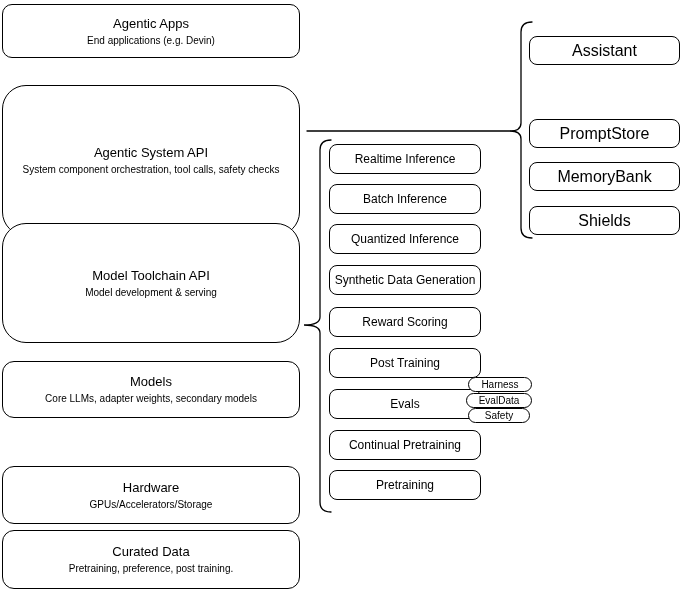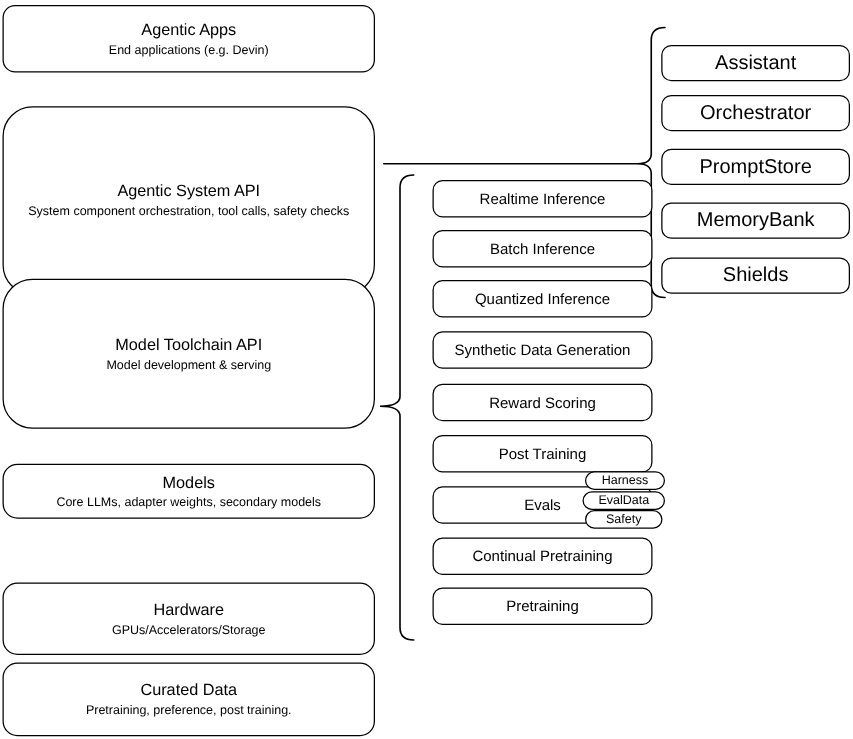--- a/index.html
+++ b/index.html
@@ -11,21 +11,21 @@
   .overlay { position:absolute; left:0; top:0; z-index:0; }
   .overlay path { fill:none; stroke:#000000; stroke-width:1.3; stroke-linecap:round; }
   .box {
     position:absolute; background:#ffffff; border:1px solid #000000;
     box-sizing:border-box; display:flex; flex-direction:column;
     align-items:center; justify-content:center; text-align:center; z-index:1;
   }
   .lg { left:2px; width:298px; }
   .lg .title { font-size:13px; line-height:15px; margin-bottom:4px; }
   .lg .sub { font-size:10px; line-height:12px; }
-  .mid { left:329px; width:176px; height:30px; border-radius:8px; font-size:12px; white-space:nowrap;margin-left:17px; }
+  .mid { left:329px; width:152px; height:30px; border-radius:8px; font-size:12px; white-space:nowrap; }
   .rgt { left:529px; width:151px; height:29px; border-radius:8px; font-size:16px; }
   .pill {
     position:absolute; background:#ffffff; border:1px solid #000000; border-radius:8px;
     height:15px; box-sizing:border-box; display:flex; align-items:center; justify-content:center;
     font-size:10px; white-space:nowrap; z-index:2;text-align:right;
   }
 </style>
 </head>
 <body>
 
@@ -42,21 +42,21 @@
     <div class="sub">End applications (e.g. Devin)</div>
   </div>
   <div class="box lg" style="top:85px; height:151px; border-radius:24px">
     <div class="title">Agentic System API</div>
     <div class="sub">System component orchestration, tool calls, safety checks</div>
   </div>
   <div class="box lg" style="top:223px; height:120px; border-radius:24px">
     <div class="title">Model Toolchain API</div>
     <div class="sub">Model development &amp; serving</div>
   </div>
-  <div class="box lg" style="top:371px; height:44px; border-radius:12px">
+  <div class="box lg" style="top:361px; height:57px; border-radius:12px">
     <div class="title">Models</div>
     <div class="sub">Core LLMs, adapter weights, secondary models</div>
   </div>
   <div class="box lg" style="top:466px; height:58px; border-radius:12px">
     <div class="title">Hardware</div>
     <div class="sub">GPUs/Accelerators/Storage</div>
   </div>
   <div class="box lg" style="top:530px; height:59px; border-radius:12px">
     <div class="title">Curated Data</div>
     <div class="sub">Pretraining, preference, post training.</div>
@@ -96,23 +96,20 @@
   <div class="pill" style="left:466px; top:393px; width:66px">
     <span>EvalData</span>
   </div>
   <div class="pill" style="left:468px; top:408px; width:62px">
     <span>Safety</span>
   </div>
 
   <div class="box rgt" style="top:36px">
     <span>Assistant</span>
   </div>
-  <div class="box rgt" style="top:76px">
-    <span>Orchestrator</span>
-  </div>
   <div class="box rgt" style="top:119px">
     <span>PromptStore</span>
   </div>
   <div class="box rgt" style="top:206px">
     <span>Shields</span>
   </div>
   <div class="box rgt" style="top:162px">
     <span>MemoryBank</span>
   </div>
 

